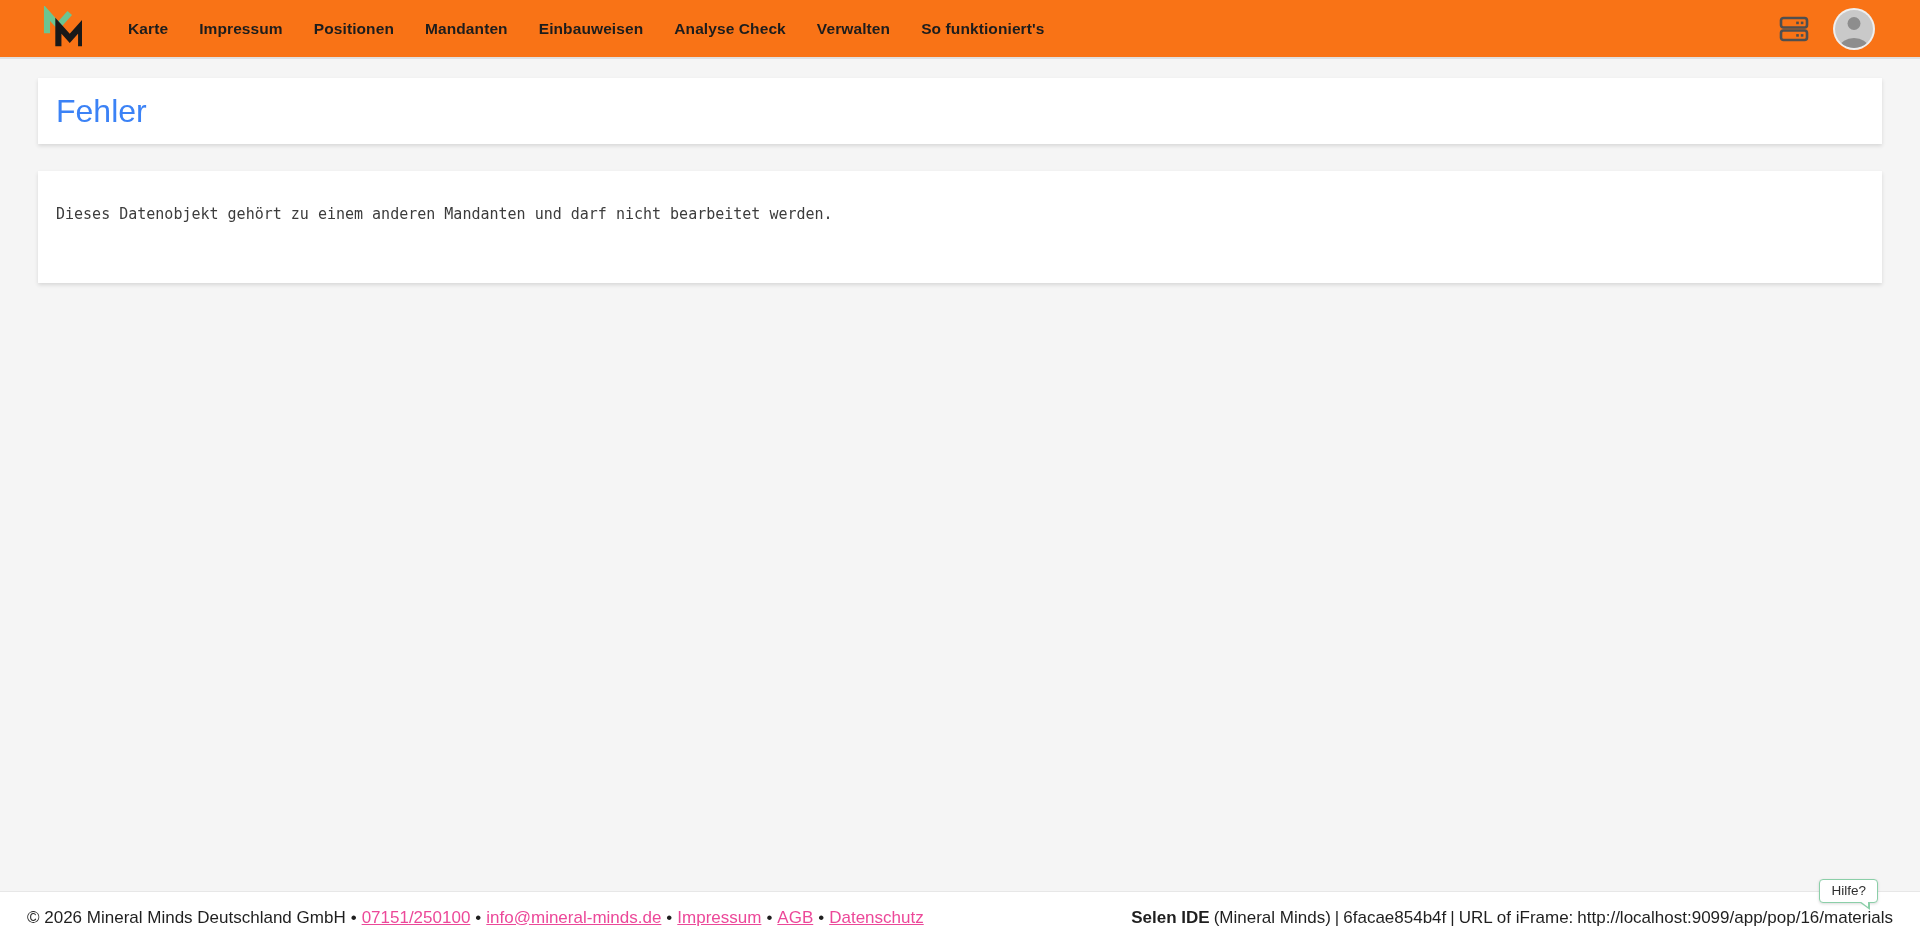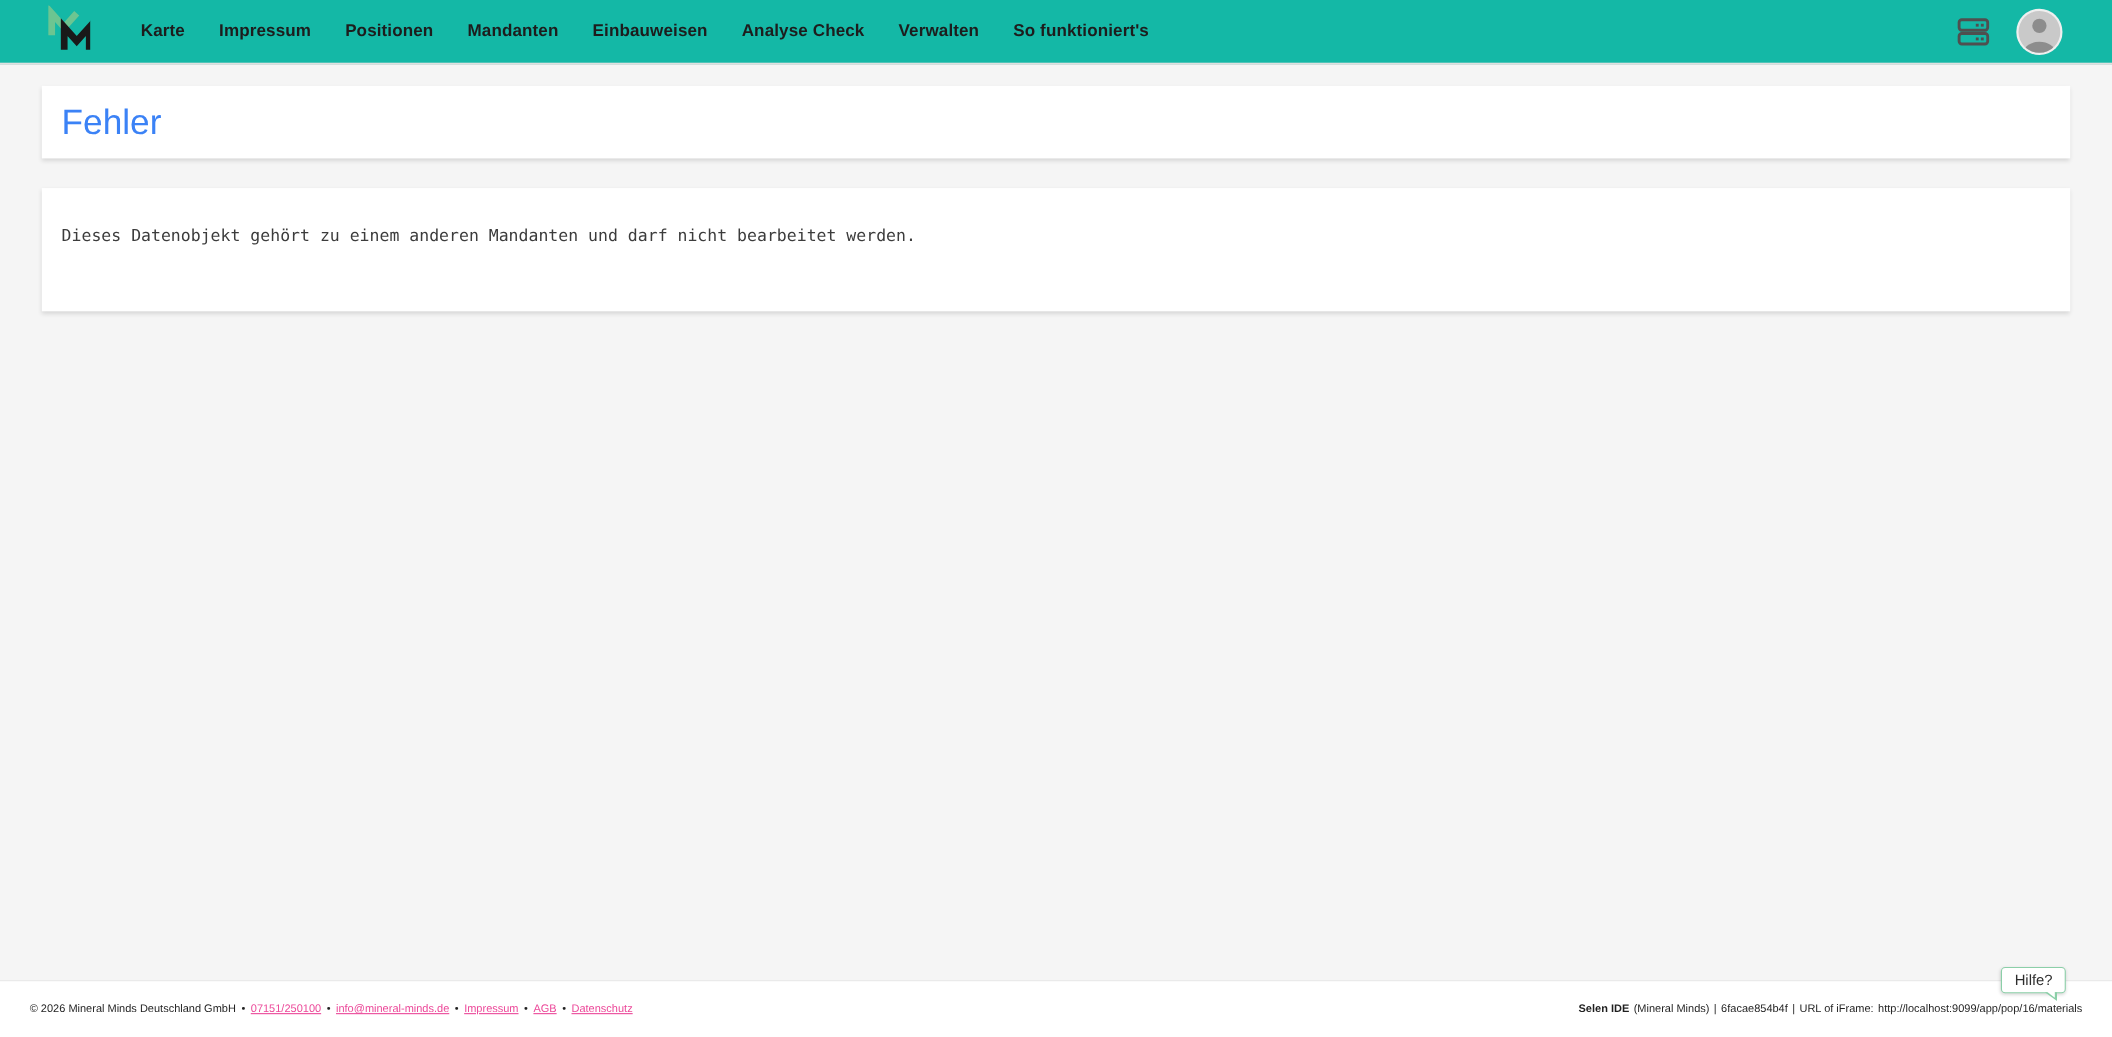--- a/index.html
+++ b/index.html
@@ -11,21 +11,21 @@
     background: #f5f5f5;
     overflow: hidden;
     display: flex;
     flex-direction: column;
   }
 
   
   .header {
     height: 59px;
     flex: 0 0 59px;
-    background: #14b8a6;
+    background: #f97316;
     border-bottom: 2px solid #e0e0e0;
     display: flex;
     align-items: center;
     padding-left: 40px;
   }
   .logo { display: flex; align-items: center; cursor: pointer; }
   .nav { display: flex; gap: 31px; margin-left: 46px; }
   .nav a {
     font-size: 15.5px;
     font-weight: 600;
@@ -132,21 +132,21 @@
   
   .footer {
     height: 52px;
     flex: 0 0 52px;
     background: #ffffff;
     border-top: 1px solid #e7e7e7;
     display: flex;
     align-items: center;
     justify-content: space-between;
     padding: 0 27px;
-    font-size: 10px;
+    font-size: 17px;
     color: #1f1f1f;
   }
   .footer-left { display: flex; align-items: center; white-space: nowrap; }
   .footer-left .bullet { margin: 0 5px; color: #1f1f1f; }
   .green-link { color: #ec4899; text-decoration: underline; cursor: pointer; }
   .footer-right { display: flex; align-items: center; white-space: nowrap; }
   .footer-right > * + * { margin-left: 4px; }
   .app-name { font-weight: bold; }
 </style>
 </head>

